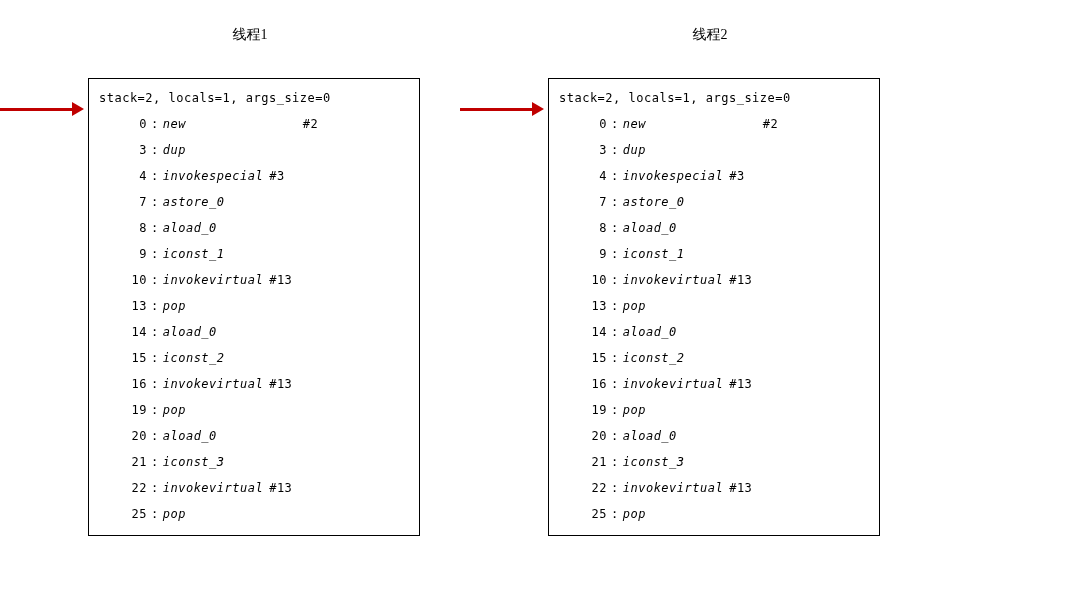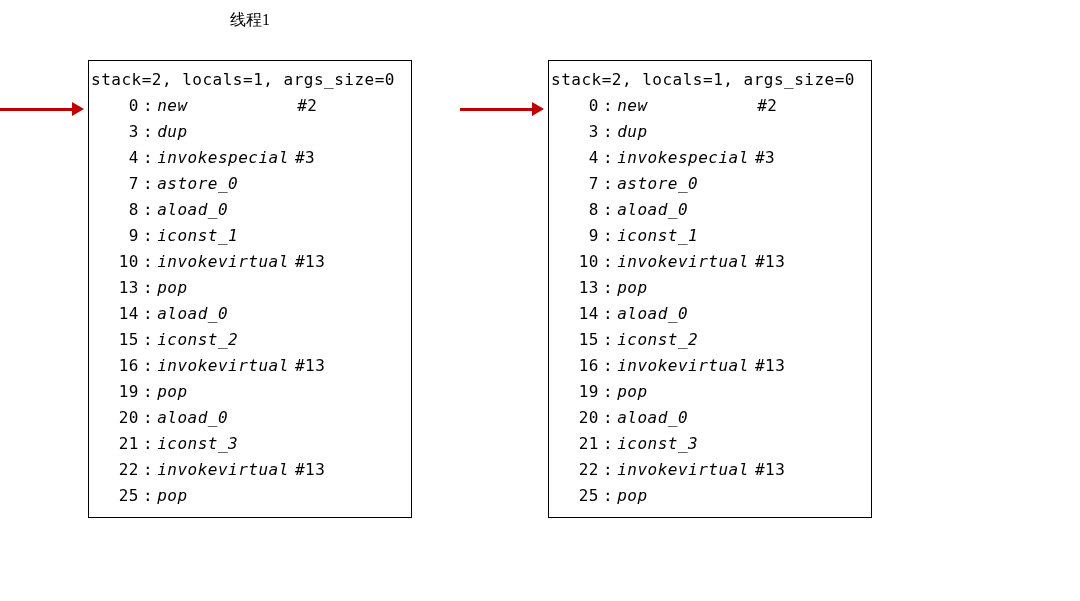--- a/index.html
+++ b/index.html
@@ -9,33 +9,35 @@
     font-family: "Menlo", "Consolas", "DejaVu Sans Mono", monospace;
     color: #000;
   }
   .page {
     position: relative;
     width: 1080px;
     height: 601px;
   }
   .thread-title {
     font-family: "Songti SC", "SimSun", serif;
-    font-size: 16px;
+    font-size: 14px;
     text-align: center;
     position: absolute;
+    margin-top: 16px;
   }
   .bytecode-box {
     position: absolute;
     border: 1px solid #000;
     background: #fff;
-    padding: 6px 10px 8px 2px;
-    font-size: 16px;
+    padding: 6px 10px 8px 10px;
+    font-size: 12px;
     line-height: 26px;
     letter-spacing: 0.5px;
     white-space: nowrap;
+    margin-top: 18px;
   }
   .header-line {
     
   }
   .bc-line {
     display: flex;
   }
   .offset {
     display: inline-block;
     width: 48px;
@@ -70,20 +72,21 @@
     border-left: 12px solid #c00000;
   }
 </style>
 </head>
 <body>
 
 <div class="page">
 
   <div class="thread-title" style="left:180px; top:10px; width:140px;">线程1</div>
 
+  <div class="thread-title" style="left:640px; top:10px; width:140px;">线程2</div>
 
   <div class="arrow" style="left:0px; top:102px;">
     <div class="arrow-line" style="width:72px;"></div>
     <div class="arrow-head"></div>
   </div>
 
   <div class="bytecode-box" id="box1" style="left:88px; top:60px; width:310px;">
     <div class="header-line">stack=2, locals=1, args_size=0</div>
 
   <div class="bc-line">

